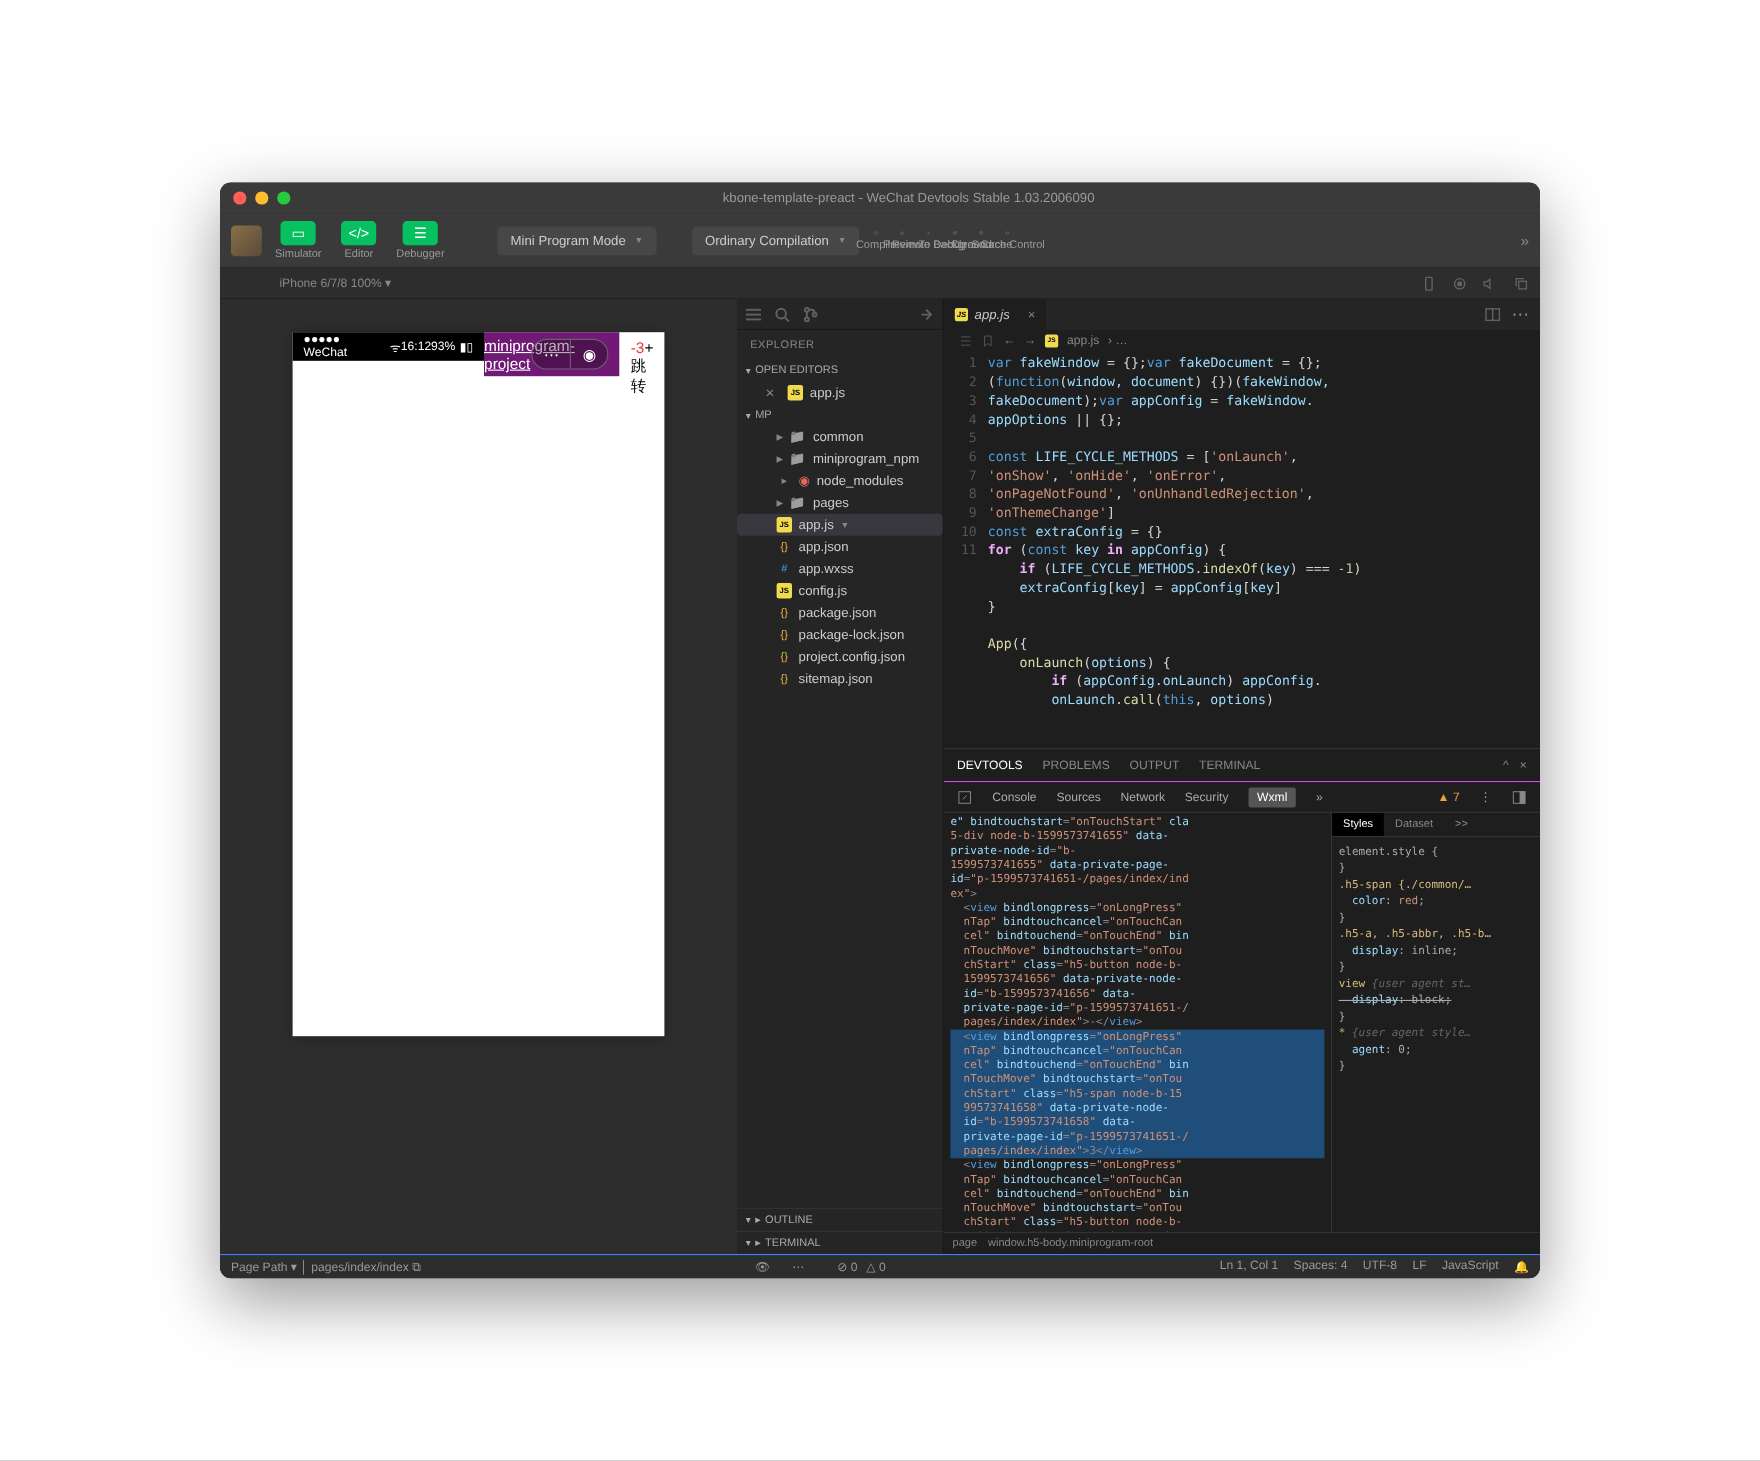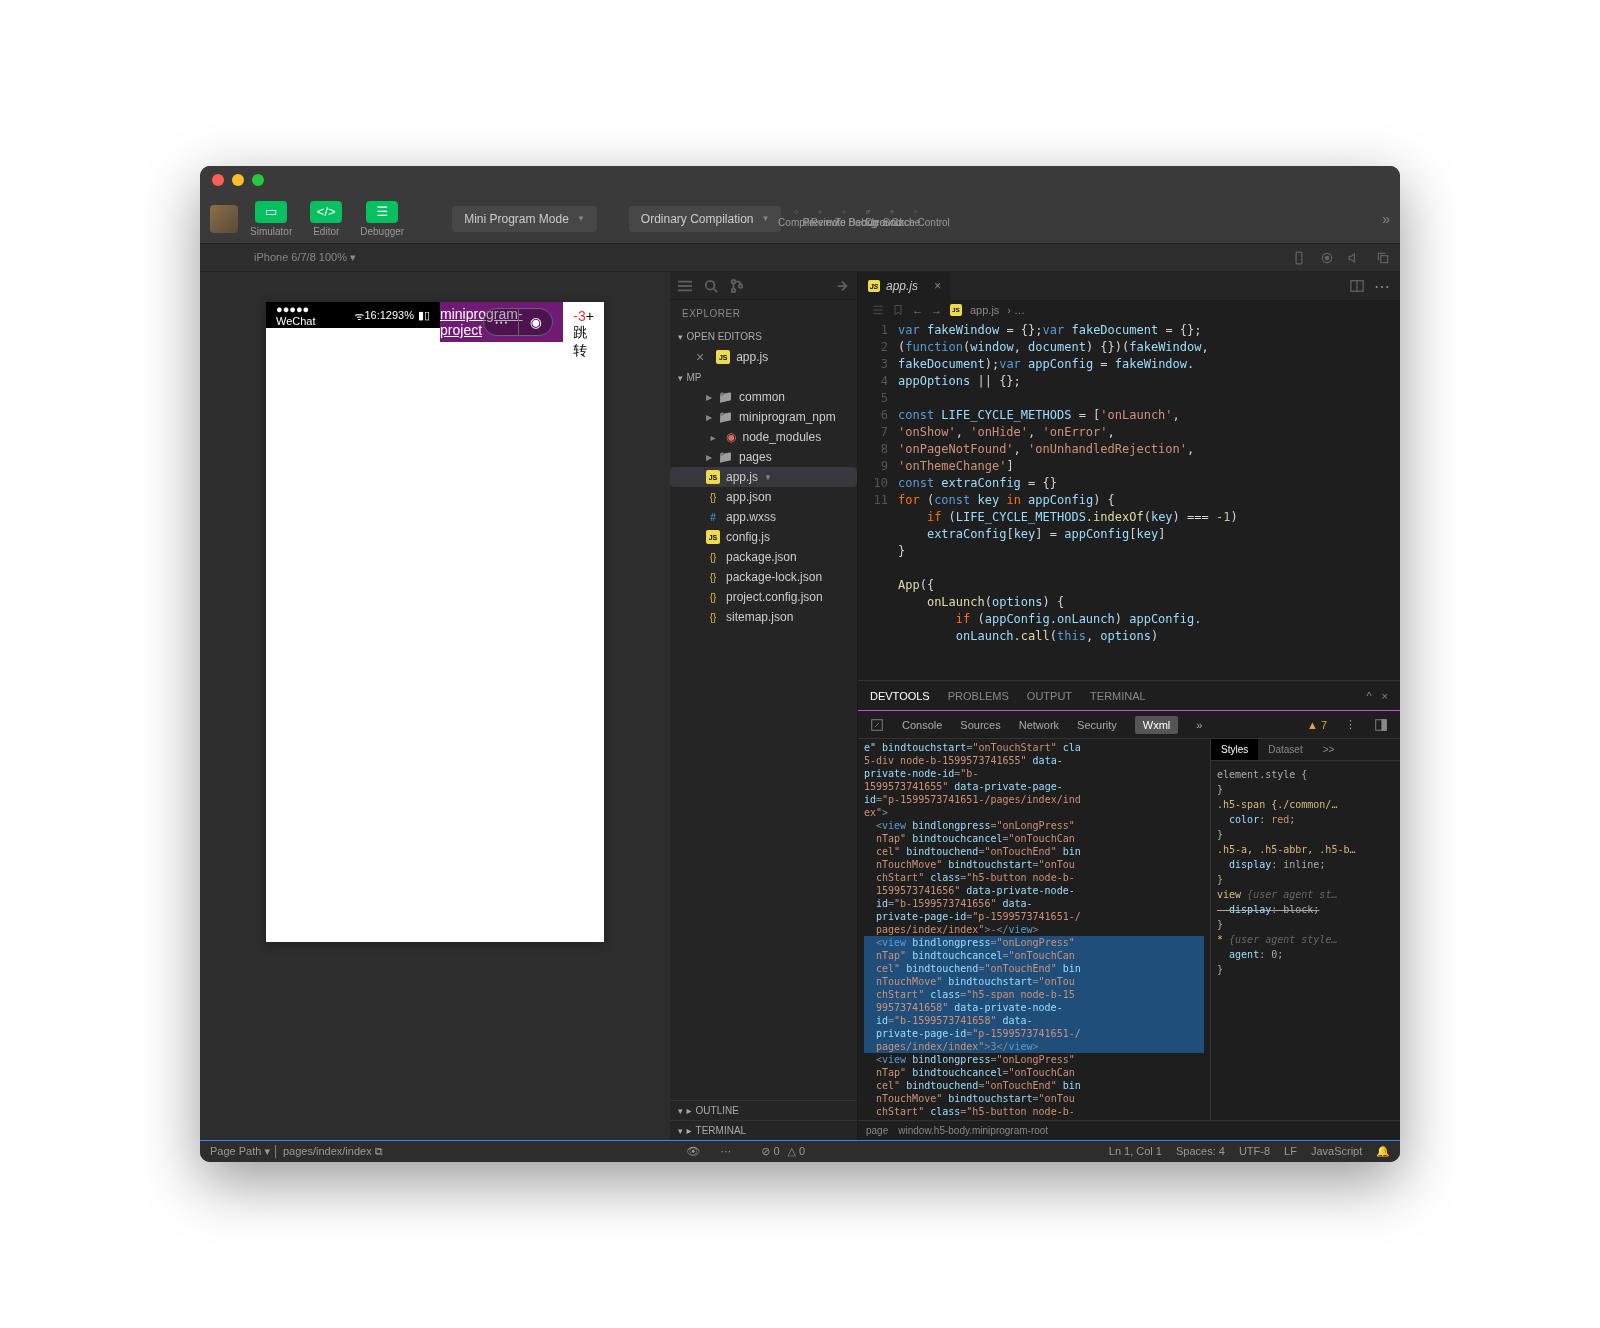--- a/index.html
+++ b/index.html
@@ -54,21 +54,21 @@
 .tab-row { height: 28px; display: flex; align-items: stretch; background: #252526; }
 .etab { display: flex; align-items: center; gap: 6px; padding: 0 10px; background: #1e1e1e; font-size: 12px; color: #ccc; font-style: italic; cursor: pointer; }
 .etab .fico { width: 12px; height: 12px; }
 .tab-icons { margin-left: auto; display: flex; align-items: center; gap: 10px; padding: 0 10px; }
 .tab-icons .ic { width: 14px; height: 14px; opacity: 0.6; cursor: pointer; }
 .breadcrumb { height: 20px; display: flex; align-items: center; padding: 0 14px; gap: 8px; font-size: 11px; color: #888; }
 .breadcrumb .bic { width: 12px; height: 12px; opacity: 0.6; }
 .code { flex: 1; display: flex; font-family: Menlo, Consolas, monospace; font-size: 12px; line-height: 17px; overflow: hidden; padding-top: 2px; }
 .gutter { width: 40px; text-align: right; color: #555; padding-right: 10px; }
 .codetxt { flex: 1; color: #d4d4d4; white-space: pre; overflow: auto; }
-.k-blue { color: #569cd6; } .k-str { color: #ce9178; } .k-fn { color: #dcdcaa; } .k-var { color: #9cdcfe; } .k-num { color: #b5cea8; } .k-key { color: #f97316; }
+.k-blue { color: #569cd6; } .k-str { color: #ce9178; } .k-fn { color: #dcdcaa; } .k-var { color: #9cdcfe; } .k-num { color: #b5cea8; } .k-key { color: #f0abfc; font-weight: bold; }
 .devpanel { height: 460px; display: flex; flex-direction: column; border-top: 1px solid #333; background: #1e1e1e; }
 .dp-tabs { height: 30px; display: flex; align-items: center; padding: 0 12px; gap: 18px; font-size: 11px; color: #888; border-bottom: 1px solid #d946ef; }
 .dp-tabs .t { cursor: pointer; }
 .dp-tabs .t.act { color: #fff; }
 .dp-tabs .right { margin-left: auto; display: flex; gap: 10px; align-items: center; }
 .dp-sub { height: 28px; display: flex; align-items: center; padding: 0 12px; gap: 18px; font-size: 11px; color: #aaa; border-bottom: 1px solid #333; }
 .dp-sub .t { cursor: pointer; }
 .dp-sub .t.act { background: #555; color: #fff; padding: 3px 8px; border-radius: 2px; }
 .dp-sub .warn { color: #e8a23a; }
 .dp-body { flex: 1; display: flex; overflow: hidden; }
@@ -91,20 +91,21 @@
 </head>
 <body>
 
 <div class="window">
   <div class="titlebar">
     <div class="traffic">
       <div class="dot r"></div>
       <div class="dot y"></div>
       <div class="dot g"></div>
     </div>
+    <div class="title">kbone-template-preact - WeChat Devtools Stable 1.03.2006090</div>
   </div>
 
   <div class="toolbar">
     <div class="avatar"></div>
     <div class="mbtn">
         <div class="ico">▭</div>
         <div class="lbl">Simulator</div>
       </div>
     <div class="mbtn">
         <div class="ico">&lt;/&gt;</div>

